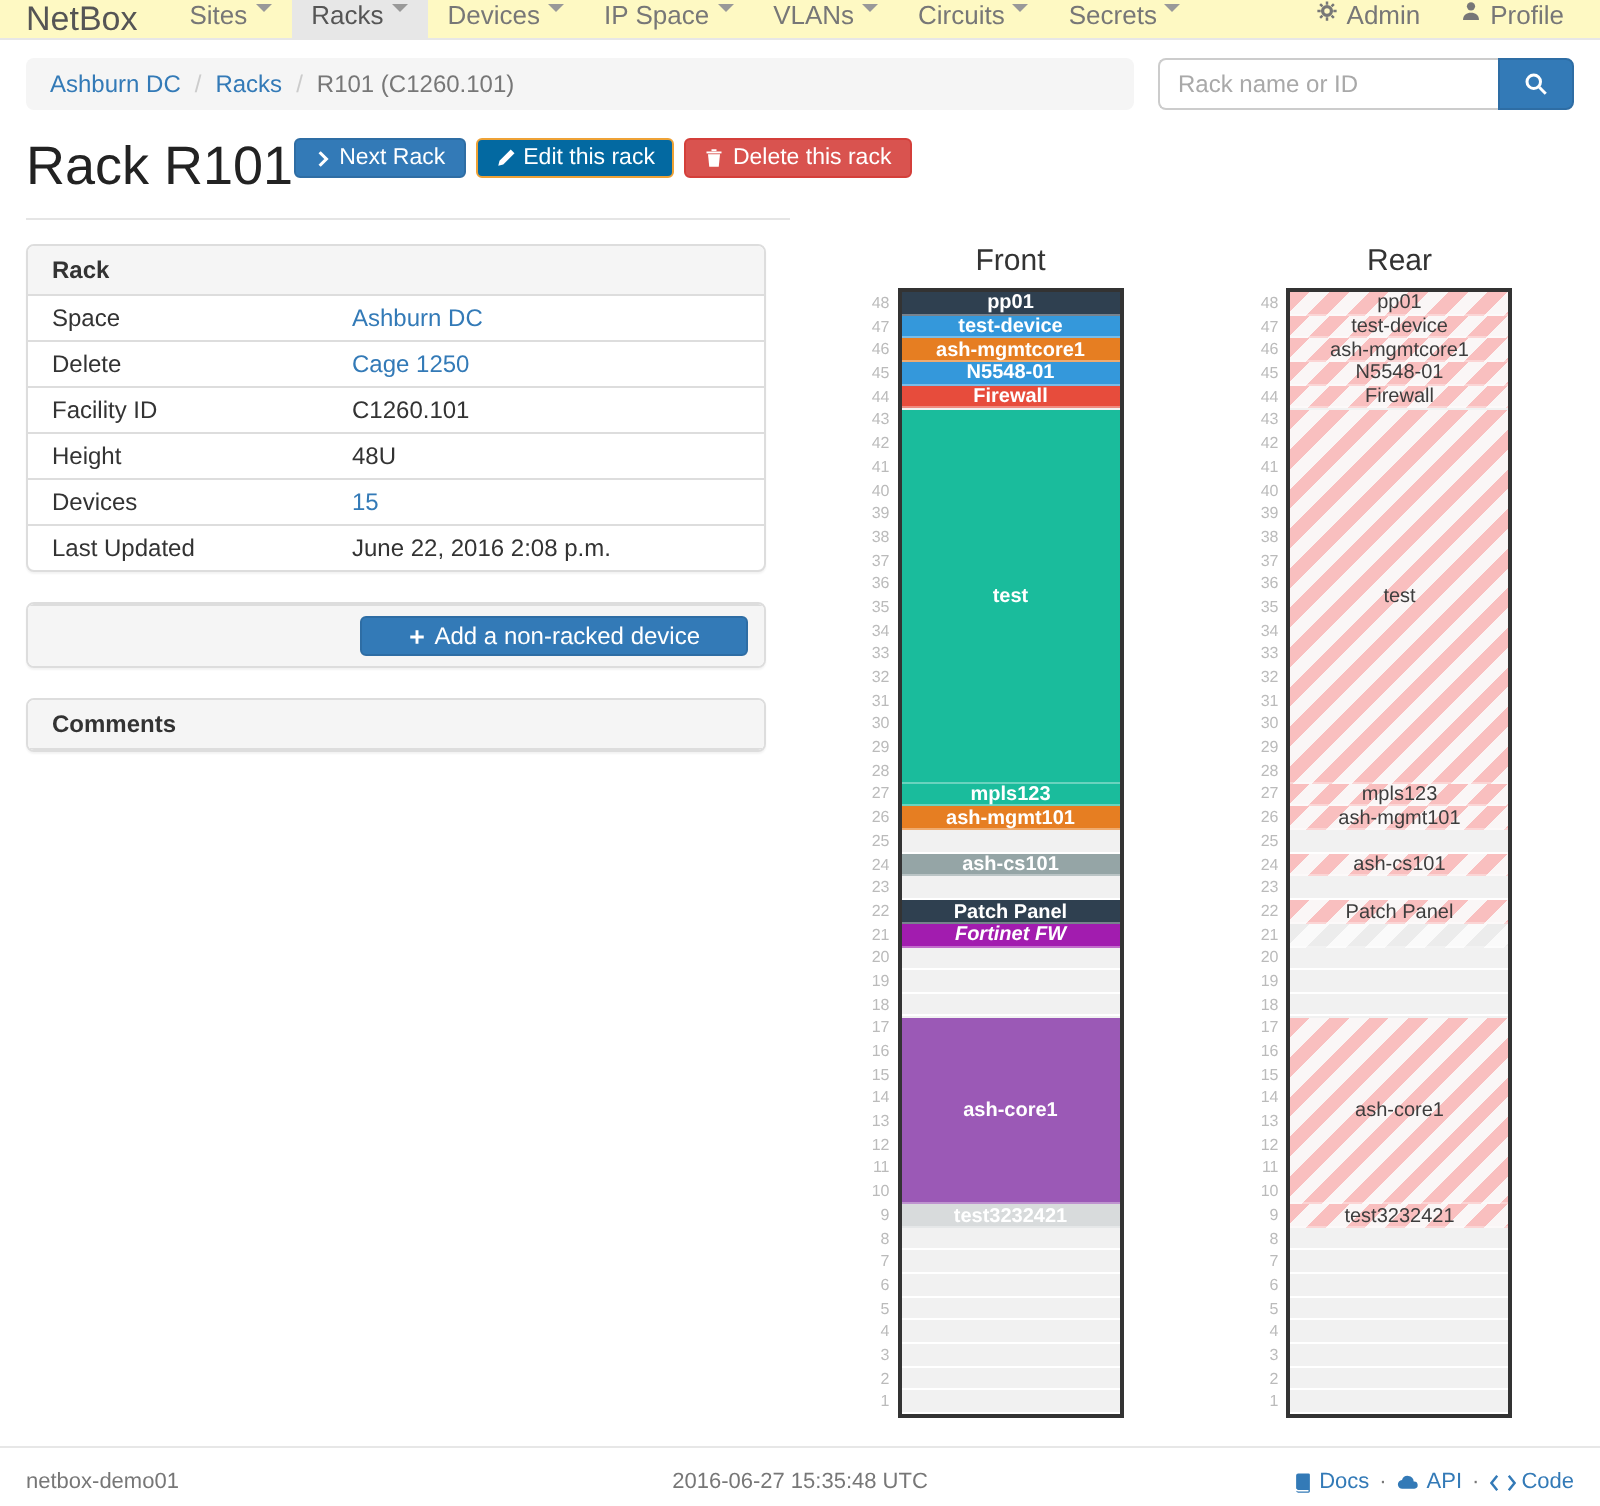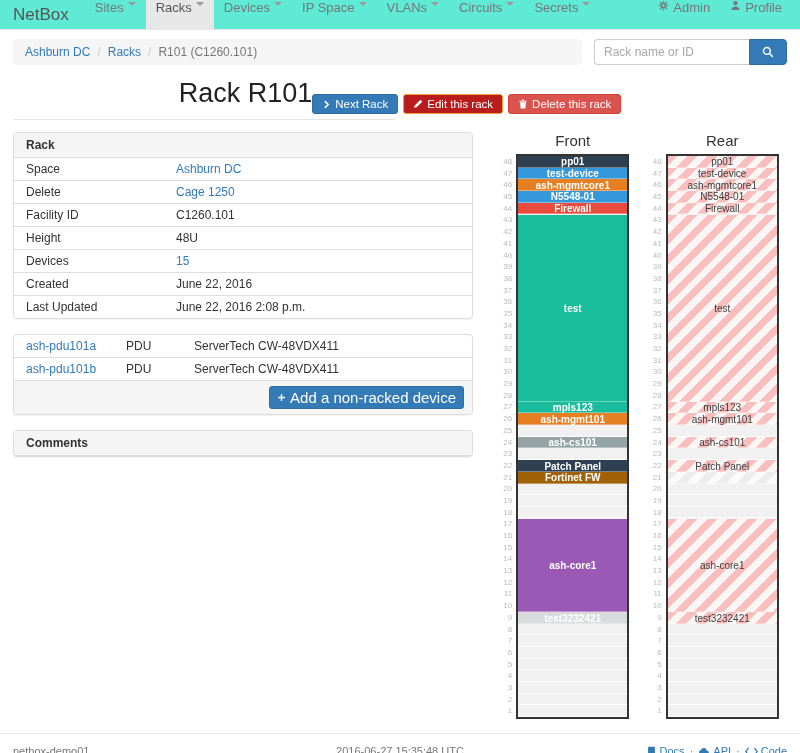--- a/index.html
+++ b/index.html
@@ -1,66 +1,66 @@
 <!DOCTYPE html>
 <html><head>
 <meta charset="utf-8">
 <style>
   *{box-sizing:border-box;margin:0;padding:0}
   html,body{background:#fff;font-family:"Liberation Sans","DejaVu Sans",sans-serif;color:#333;width:800px}
   a{text-decoration:none}
 
   
-  .navbar{height:30px;display:flex;align-items:stretch;background:#5eead4;border-bottom:1px solid #e7e7e7;font-size:13px}
+  .navbar{height:20px;display:flex;align-items:stretch;background:#fef9c3;border-bottom:1px solid #e7e7e7;font-size:13px}
   .brand{display:flex;align-items:center;padding:0 16px 0 13px;font-size:17px;color:#555}
   .nav-left,.nav-right{display:flex;align-items:stretch}
   .nav-right{margin-left:auto;padding-right:8px}
   .nav-item{display:flex;align-items:flex-start;gap:4px;padding:0 10px;color:#777}
   .nav-item.active{background:#e7e7e7;color:#555}
   .caret{width:0;height:0;border-left:4px solid transparent;border-right:4px solid transparent;border-top:4px solid #999;margin-top:2px}
   .icon{display:inline-flex;align-items:center}
 
   
   .subheader{display:flex;align-items:center;gap:12px;padding:9px 13px 6px}
   .breadcrumb{flex:1;background:#f5f5f5;border-radius:4px;padding:6px 12px;font-size:12px;color:#777;display:flex;gap:7px;align-items:center;height:26px}
   .breadcrumb a{color:#337ab7}
   .breadcrumb .sep{color:#ccc}
-  .search-group{display:flex;width:193px;flex:none}
+  .search-group{display:flex;width:208px;flex:none}
   .search-group input{flex:1;min-width:0;height:26px;border:1px solid #ccc;border-right:none;border-radius:4px 0 0 4px;padding:0 9px;font-size:12px;color:#555;outline:none;font-family:inherit}
   .search-group input::placeholder{color:#a9a9a9}
   .search-btn{width:38px;height:26px;background:#337ab7;border:1px solid #2e6da4;border-radius:0 4px 4px 0;color:#fff;display:flex;align-items:center;justify-content:center;cursor:pointer}
 
   
   .page{padding:0 13px}
-  .title-row{display:flex;align-items:flex-start;justify-content:center}
+  .title-row{display:flex;align-items:flex-start;justify-content:flex-start}
   h1{font-size:27px;font-weight:500;color:#222;margin:7px 0 10px}
-  .actions{display:flex;gap:5px;margin-top:23px}
+  .actions{display:flex;gap:5px;margin-top:8px}
   .btn{display:inline-flex;align-items:center;gap:4px;font-size:11.5px;padding:3px 9px;border-radius:3px;color:#fff;border:1px solid transparent;cursor:pointer;font-family:inherit}
   .btn-primary{background:#337ab7;border-color:#2e6da4}
-  .btn-warning{background:#b91c1c;border-color:#eea236}
+  .btn-warning{background:#0369a1;border-color:#eea236}
   .btn-danger{background:#d9534f;border-color:#d43f3a}
   .title-rule{border:none;border-top:1px solid #e5e5e5;width:382px;margin:0 0 12px}
 
   
   .main{display:flex;gap:15px;align-items:flex-start}
-  .col-left{width:460px;flex:none;display:flex;flex-direction:column;gap:15px}
+  .col-left{width:370px;flex:none;display:flex;flex-direction:column;gap:15px}
   .col-right{flex:1;display:flex;justify-content:space-around;align-items:flex-end}
 
   
   .panel{border:1px solid #ddd;border-radius:4px;background:#fff;overflow:hidden;box-shadow:0 1px 1px rgba(0,0,0,.05)}
   .panel-heading{background:#f5f5f5;border-bottom:1px solid #ddd;padding:5px 12px;font-weight:bold;font-size:12px;color:#333}
   table{width:100%;border-collapse:collapse;font-size:12px;color:#333}
   td{padding:4px 12px;border-top:1px solid #ddd;vertical-align:top}
   tr:first-child td{border-top:none}
   td.lbl{width:150px}
   td.nr-name{width:112px}
   td.nr-type{width:56px;padding-left:0}
   a.lnk{color:#337ab7}
   .panel-footer{background:#f5f5f5;border-top:1px solid #ddd;padding:5px 8px;text-align:right}
-  .btn-xs{font-size:15px;padding:2px 7px}
+  .btn-xs{font-size:12px;padding:2px 23px}
   .comments-body{padding:7px 12px;font-size:12px;color:#333}
 
   
   .rack-col{display:flex;flex-direction:column}
   .rack-title{font-size:15px;color:#333;margin:0 0 5px;text-align:center;padding-left:20px}
   .rack-assembly{display:flex}
   .unit-col{width:20px;padding-top:2px}
   .unit-num{height:11.7px;line-height:11.7px;font-size:8px;color:#bbb;text-align:right;padding-right:4px}
   .rack-frame{width:113px;border:2px solid #333;position:relative;background:#fff}
   .unit-slot{height:11.7px;background:#f1f1f1;border-bottom:1px solid #fff}
@@ -210,46 +210,28 @@
               </tr>
               <tr>
                 <td class="lbl">Height</td>
                 <td><span>48U</span></td>
               </tr>
               <tr>
                 <td class="lbl">Devices</td>
                 <td><a class="lnk">15</a></td>
               </tr>
               <tr>
-                <td class="lbl">Created</td>
-                <td><span>June 22, 2016</span></td>
-              </tr>
-              <tr>
                 <td class="lbl">Last Updated</td>
                 <td><span>June 22, 2016 2:08 p.m.</span></td>
               </tr>
             </tbody>
           </table>
       </div>
 
       <div class="panel">
-        <table>
-            <tbody id="nonracked-rows">
-              <tr>
-                <td class="nr-name"><a class="lnk">ash-pdu101a</a></td>
-                <td class="nr-type">PDU</td>
-                <td>ServerTech CW-48VDX411</td>
-              </tr>
-              <tr>
-                <td class="nr-name"><a class="lnk">ash-pdu101b</a></td>
-                <td class="nr-type">PDU</td>
-                <td>ServerTech CW-48VDX411</td>
-              </tr>
-            </tbody>
-          </table>
         <div class="panel-footer">
           <button class="btn btn-primary btn-xs">
               <span class="icon">
                 <svg viewBox="0 0 16 16" width="9" height="9" stroke="currentColor" stroke-width="2.6">
                   <path d="M8 2v12M2 8h12"></path>
                 </svg>
               </span>
               <span>Add a non-racked device</span>
             </button>
         </div>
@@ -386,21 +368,21 @@
               </div>
               <div class="device front" style="top: 257.4px; height: 11.7px; background: rgb(230, 126, 34);">
                 <span class="dev-label">ash-mgmt101</span>
               </div>
               <div class="device front" style="top: 280.8px; height: 11.7px; background: rgb(149, 165, 166);">
                 <span class="dev-label">ash-cs101</span>
               </div>
               <div class="device front" style="top: 304.2px; height: 11.7px; background: rgb(47, 64, 80);">
                 <span class="dev-label">Patch Panel</span>
               </div>
-              <div class="device front" style="top: 315.9px; height: 11.7px; background: #a16207;">
+              <div class="device front" style="top: 315.9px; height: 11.7px; background: #a21caf; font-style: italic;">
                 <span class="dev-label">Fortinet FW</span>
               </div>
               <div class="device front" style="top: 362.7px; height: 93.6px; background: rgb(155, 89, 182);">
                 <span class="dev-label">ash-core1</span>
               </div>
               <div class="device front" style="top: 456.3px; height: 11.7px; background: rgb(216, 219, 220);">
                 <span class="dev-label">test3232421</span>
               </div>
             </div>
           </div>

